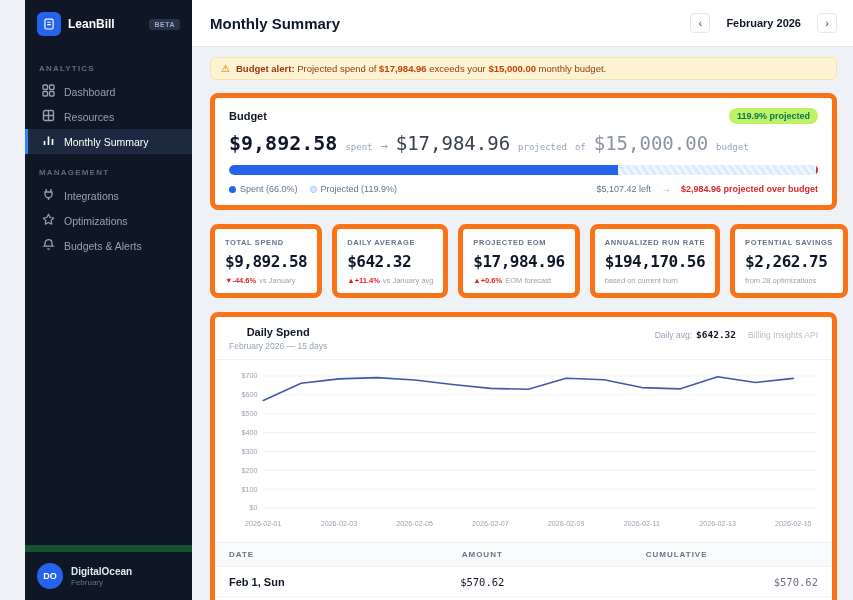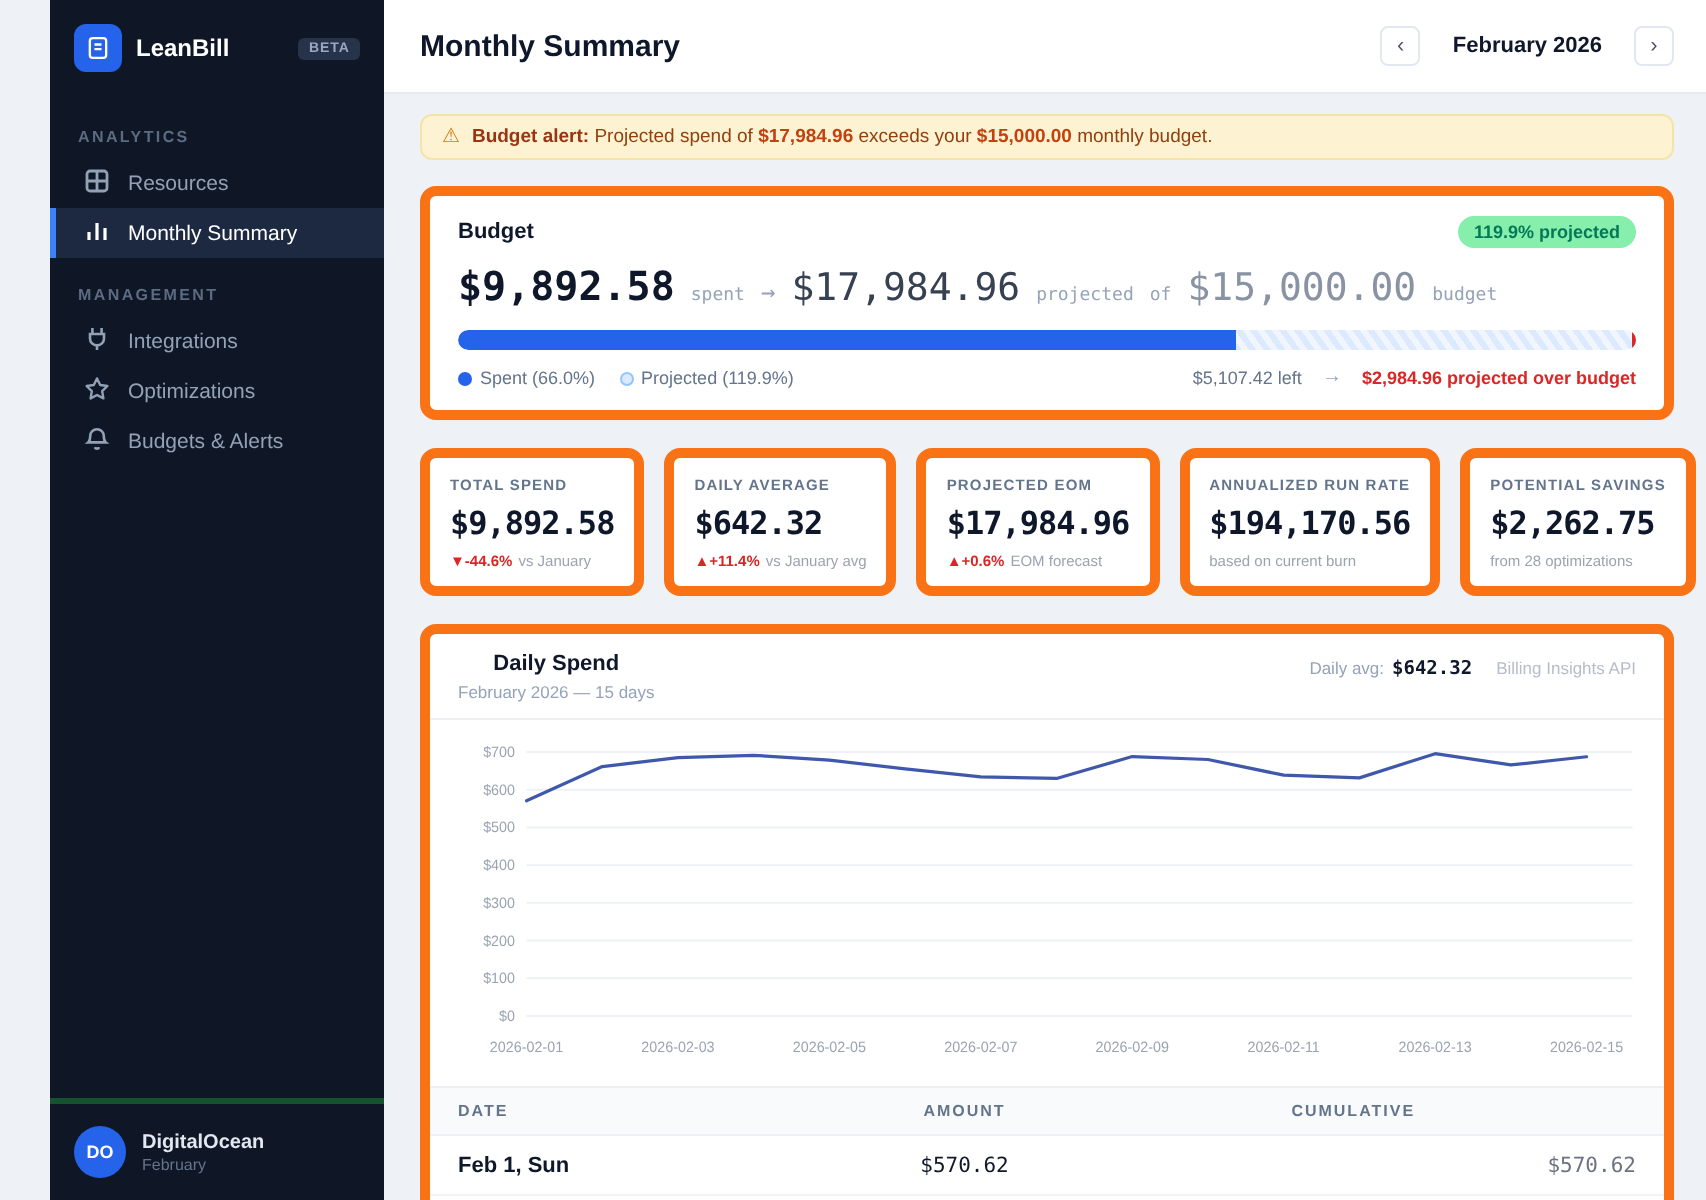--- a/index.html
+++ b/index.html
@@ -12,21 +12,21 @@
   .sidebar { width:167px; min-width:167px; background:#0f1726; color:#93a1b5; display:flex; flex-direction:column;margin-left:25px; }
   .brand { display:flex; align-items:center; gap:7px; padding:12px 12px 14px 12px; }
   .logo { width:24px; height:24px; border-radius:6px; background:#2563eb; display:flex; align-items:center; justify-content:center; flex:none; }
   .brand-name { color:#fff; font-size:12px; font-weight:700; }
   .beta { margin-left:auto; font-size:7px; font-weight:700; letter-spacing:.5px; color:#9aa8bf; background:#263349; padding:2px 5px; border-radius:3px; }
   .sec-label { font-size:8px; font-weight:700; letter-spacing:1.2px; color:#5b6b82; padding:14px 14px 6px 14px; }
   .nav-item { display:flex; align-items:center; gap:9px; height:25px; padding:0 14px; font-size:10.5px; color:#93a1b5; cursor:pointer; border-left:3px solid transparent; }
   .nav-item svg { flex:none; }
   .nav-item.active { background:#1c2940; color:#ffffff; border-left-color:#3b82f6; }
   .side-spacer { flex:1; }
-  .user-box { border-top:3px solid #14532d; display:flex; align-items:center; gap:8px; padding:11px 12px; cursor:pointer; }
+  .user-box { border-top:7px solid #14532d; display:flex; align-items:center; gap:8px; padding:11px 12px; cursor:pointer; }
   .avatar { width:26px; height:26px; border-radius:50%; background:#2563eb; color:#fff; font-size:9px; font-weight:700; display:flex; align-items:center; justify-content:center; flex:none; }
   .user-name { font-size:10px; color:#e2e8f0; font-weight:600; }
   .user-role { font-size:8px; color:#64748b; margin-top:1px; }
 
   
   .main { flex:1; display:flex; flex-direction:column; overflow:hidden; background:#eef1f6; }
   .topbar { height:47px; background:#fff; border-bottom:1px solid #e5e8ee; display:flex; align-items:center; padding:0 16px 0 18px; }
   .page-title { font-size:15px; font-weight:700; color:#0f172a; }
   .topbar-right { margin-left:auto; display:flex; align-items:center; gap:16px; }
   .nav-btn { width:20px; height:20px; border:1px solid #e2e8f0; border-radius:4px; background:#fff; color:#475569; font-size:11px; display:flex; align-items:center; justify-content:center; cursor:pointer; line-height:1; }
@@ -38,21 +38,21 @@
   .alert b { color:#9a3412; }
   .alert .amt { color:#c2410c; font-weight:700; }
   .warn { color:#d97706; font-size:10px; }
 
   .card { background:#fff; border:5px solid #f97316; border-radius:8px; }
 
   
   .budget-card { padding:10px 14px 11px 14px; margin-bottom:14px; }
   .bc-head { display:flex; align-items:center; margin-bottom:7px; }
   .bc-title { font-size:11px; font-weight:700; color:#0f172a; }
-  .badge { margin-left:auto; font-size:9px; font-weight:700; color:#047857; background:#86efac; padding:3px 8px; border-radius:10px; }
+  .badge { margin-left:auto; font-size:9px; font-weight:700; color:#047857; background:#bef264; padding:3px 8px; border-radius:10px; }
   .big-row { display:flex; align-items:baseline; gap:8px; margin-bottom:10px; white-space:nowrap; }
   .big1 { font-size:20px; font-weight:700; color:#0f172a; }
   .big2 { font-size:19px; font-weight:500; color:#374151; }
   .big3 { font-size:19px; font-weight:500; color:#8a93a3; }
   .tiny { font-size:9px; color:#94a3b8; }
   .arrow { font-size:12px; color:#94a3b8; }
   .bar-track { position:relative; height:10px; border-radius:5px; overflow:hidden;
       background:repeating-linear-gradient(55deg,#dbeafe 0 3px,#f1f6fe 3px 6px); }
   .bar-fill { position:absolute; left:0; top:0; bottom:0; background:#2563eb; border-radius:5px 0 0 5px; }
   .bar-over { position:absolute; right:0; top:0; bottom:0; width:2px; background:#dc2626; }
@@ -103,20 +103,29 @@
             <rect x="5" y="3.5" width="14" height="17" rx="2.5"></rect>
             <path d="M9 9h6M9 13h6"></path>
           </svg>
       </span>
       <span class="brand-name">LeanBill</span>
       <span class="beta">BETA</span>
     </div>
 
     <div class="sec-label">ANALYTICS</div>
 
+    <div class="nav-item">
+      <span><svg width="13" height="13" viewBox="0 0 13 13" fill="none" stroke="currentColor" stroke-width="1.4">
+            <rect x="1" y="1" width="4.5" height="4.5" rx="1"></rect>
+            <rect x="7.5" y="1" width="4.5" height="4.5" rx="1"></rect>
+            <rect x="1" y="7.5" width="4.5" height="4.5" rx="1"></rect>
+            <rect x="7.5" y="7.5" width="4.5" height="4.5" rx="1"></rect>
+          </svg></span>
+      <span>Dashboard</span>
+    </div>
     <div class="nav-item">
       <span><svg width="13" height="13" viewBox="0 0 13 13" fill="none" stroke="currentColor" stroke-width="1.4">
             <rect x="1.5" y="1.5" width="10" height="10" rx="1.5"></rect>
             <path d="M6.5 1.5v10M1.5 6.5h10"></path>
           </svg></span>
       <span>Resources</span>
     </div>
     <div class="nav-item active">
       <span><svg width="13" height="13" viewBox="0 0 13 13" fill="none" stroke="currentColor" stroke-width="1.6">
             <path d="M2.5 11V7M6.5 11V2.5M10.5 11V5"></path>

